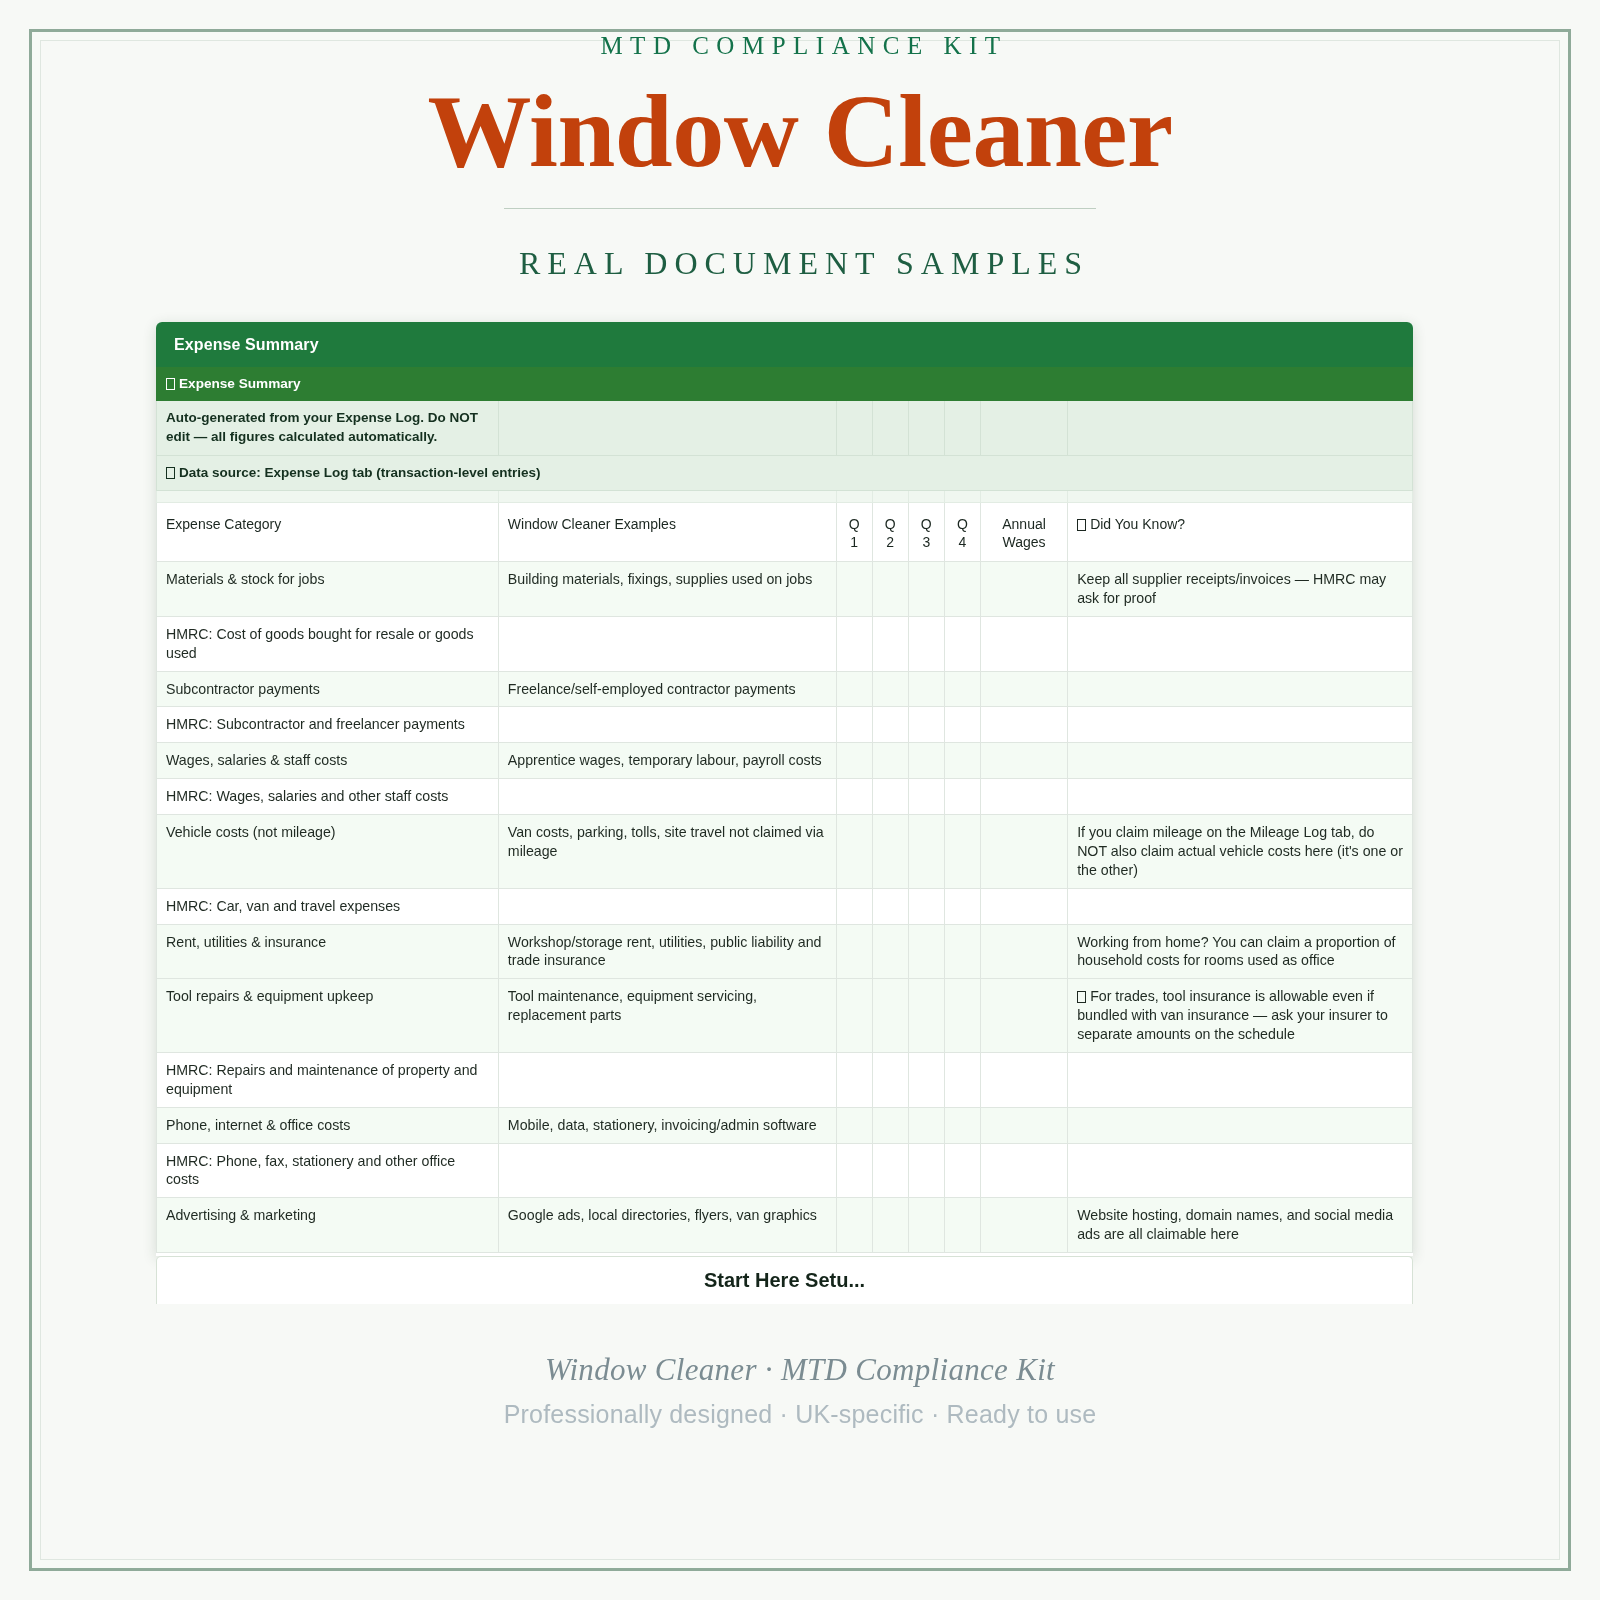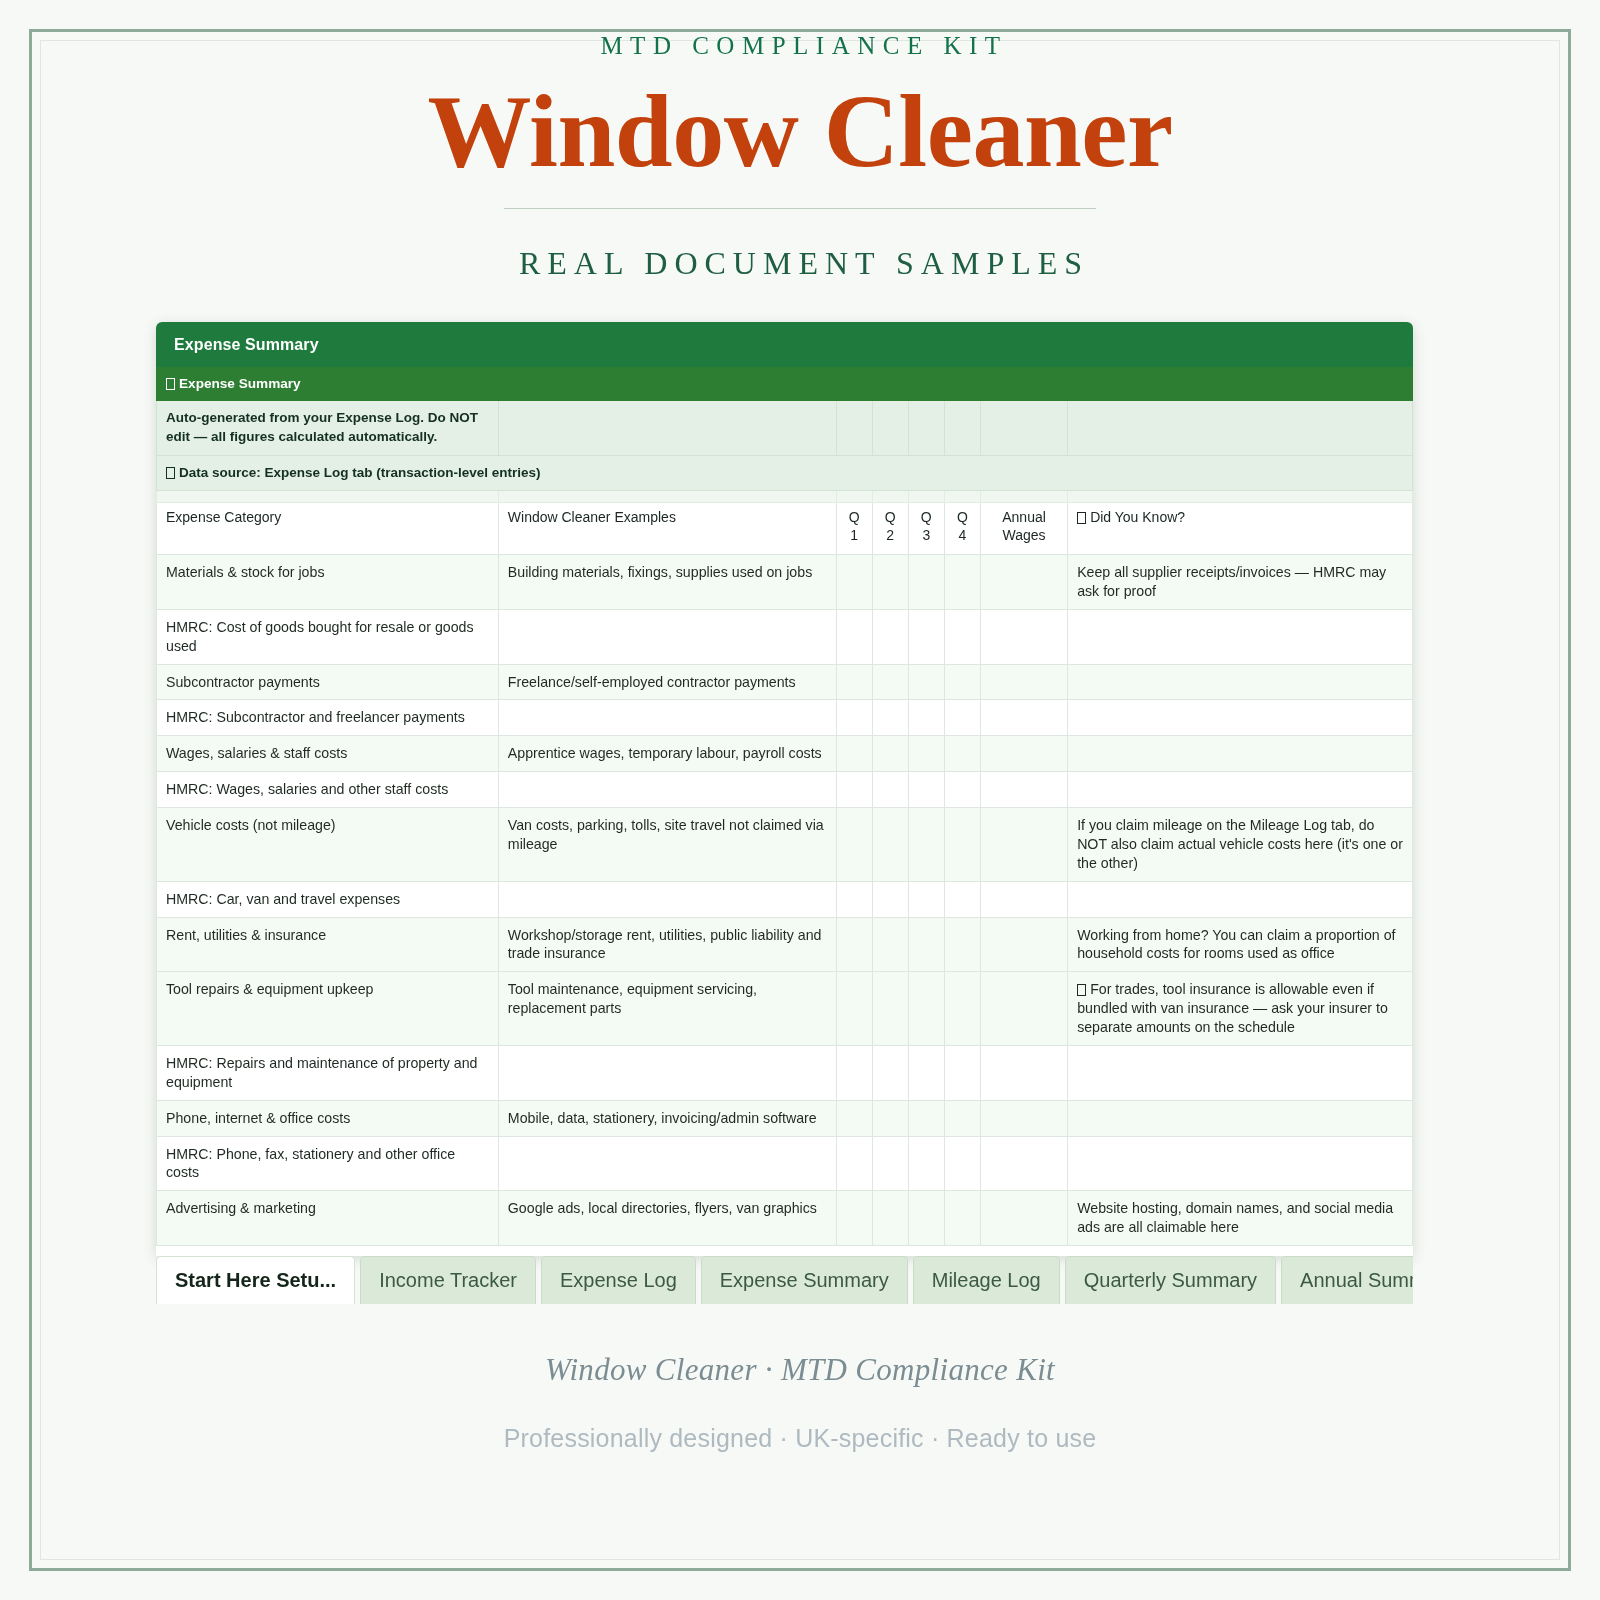--- a/index.html
+++ b/index.html
@@ -143,21 +143,21 @@
   tr.band-gap td {
     background: #f0f7f0;
     height: 12px;
     padding: 2px;
     border-color: #e2ece3;
   }
   tr.colhead td {
     background: #ffffff;
     font-size: 14px;
     color: #1b2720;
-    padding-top: 5px;
+    padding-top: 12px;
     padding-bottom: 9px;
   }
   tr.alt td  { background: #f4fbf4; }
   tr.plain td { background: #ffffff; }
 
   td.qc { text-align: center; }
 
   .tofu {
     display: inline-block;
     width: 9px;
@@ -174,20 +174,21 @@
   
   .tabstrip {
     position: absolute;
     left: 156px;
     top: 1256px;
     width: 1257px;
     height: 48px;
     display: flex;
     gap: 5px;
     overflow: hidden;
+    flex-direction: column;
   }
   .tab {
     flex: 0 0 auto;
     background: #dbe9d9;
     border: 1px solid #c8dcc6;
     border-bottom: none;
     border-radius: 5px 5px 0 0;
     color: #3c5a43;
     font-size: 20px;
     display: flex;
@@ -214,21 +215,21 @@
   .foot-title {
     font-family: "Liberation Serif", serif;
     font-style: italic;
     font-size: 31px;
     color: #7b8c92;
     letter-spacing: 0.3px;
   }
   .foot-sub {
     font-size: 25px;
     color: #aebac0;
-    margin-top: 36px;
+    margin-top: 12px;
     letter-spacing: 0.2px;
   }
 </style>
 </head>
 <body>
 
 <div class="page">
 
   <div class="frame-outer"></div>
   <div class="frame-inner"></div>

